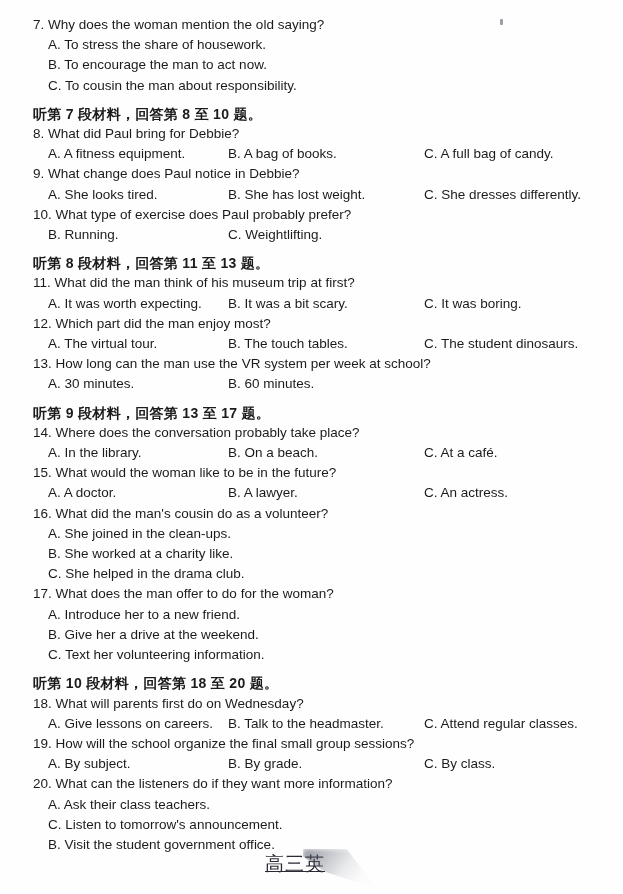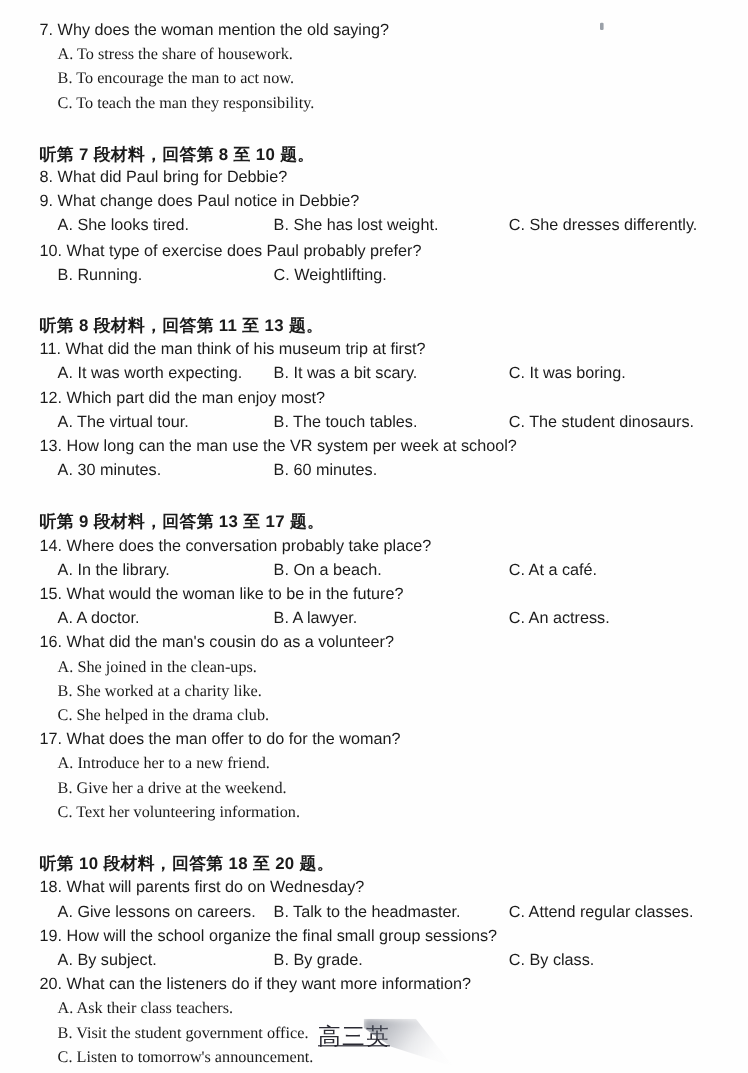--- a/index.html
+++ b/index.html
@@ -23,35 +23,34 @@
     right: 8px;
     font-size: 13.5px;
     line-height: 20.2px;
   }
   .question-line {
     white-space: nowrap;
   }
   .section {
     font-weight: 700;
     font-size: 14px;
-    margin-top: 22px;
+    margin-top: 8px;
     letter-spacing: 0.3px;
     white-space: nowrap;
   }
   .opts-inline {
     display: grid;
     grid-template-columns: 180px 196px 1fr;
     padding-left: 15px;
   }
   .opt, .opt-stacked {
     white-space: nowrap;
   }
   .opt-stacked {
     padding-left: 15px;
-    font-family: Liberation Serif, serif;
   }
   .footer {
     position: absolute;
     top: 851px;
     left: 265px;
     font-size: 19px;
     color: #2a2a33;
     letter-spacing: 1px;
     text-decoration: underline;
   }
@@ -83,23 +82,28 @@
 </style>
 </head>
 <body>
 
 <div class="page">
   <div class="speck"></div>
   <div class="content">
       <div class="question-line">7. Why does the woman mention the old saying?</div>
       <div class="opt-stacked">A. To stress the share of housework.</div>
       <div class="opt-stacked">B. To encourage the man to act now.</div>
-      <div class="opt-stacked">C. To teach the man they responsibility.</div>
+      <div class="opt-stacked">C. To cousin the man about responsibility.</div>
       <div class="section">听第 7 段材料，回答第 8 至 10 题。</div>
       <div class="question-line">8. What did Paul bring for Debbie?</div>
+      <div class="opts-inline">
+        <div class="opt">A. A fitness equipment.</div>
+        <div class="opt">B. A bag of books.</div>
+        <div class="opt">C. A full bag of candy.</div>
+      </div>
       <div class="question-line">9. What change does Paul notice in Debbie?</div>
       <div class="opts-inline">
         <div class="opt">A. She looks tired.</div>
         <div class="opt">B. She has lost weight.</div>
         <div class="opt">C. She dresses differently.</div>
       </div>
       <div class="question-line">10. What type of exercise does Paul probably prefer?</div>
       <div class="opts-inline">
         <div class="opt">B. Running.</div>
         <div class="opt">C. Weightlifting.</div>
@@ -151,18 +155,18 @@
         <div class="opt">C. Attend regular classes.</div>
       </div>
       <div class="question-line">19. How will the school organize the final small group sessions?</div>
       <div class="opts-inline">
         <div class="opt">A. By subject.</div>
         <div class="opt">B. By grade.</div>
         <div class="opt">C. By class.</div>
       </div>
       <div class="question-line">20. What can the listeners do if they want more information?</div>
       <div class="opt-stacked">A. Ask their class teachers.</div>
+      <div class="opt-stacked">C. Listen to tomorrow's announcement.</div>
       <div class="opt-stacked">B. Visit the student government office.</div>
-      <div class="opt-stacked">C. Listen to tomorrow's announcement.</div>
     </div>
   <div class="footer">高三英</div>
   <div class="smudge"></div>
 </div>
 
 </body></html>

